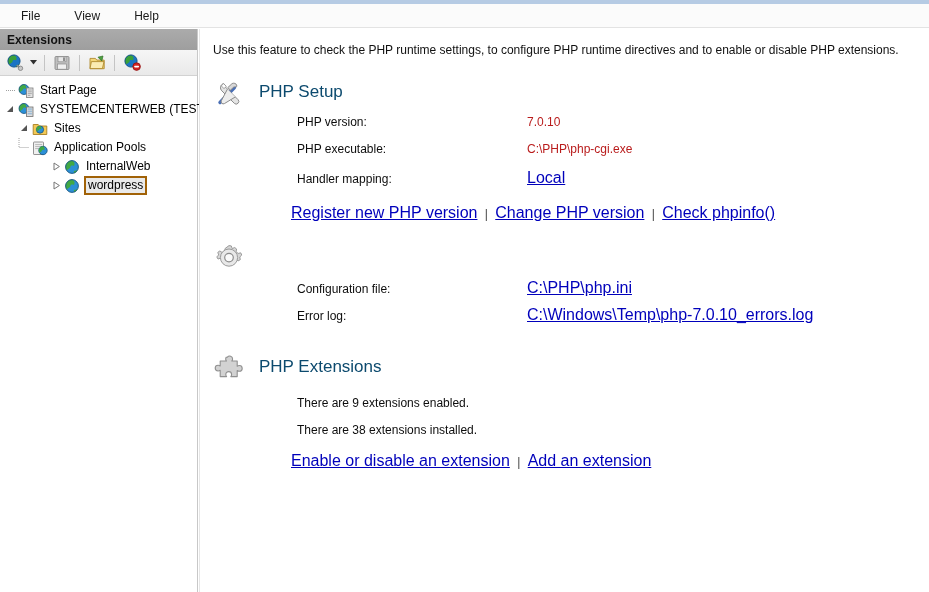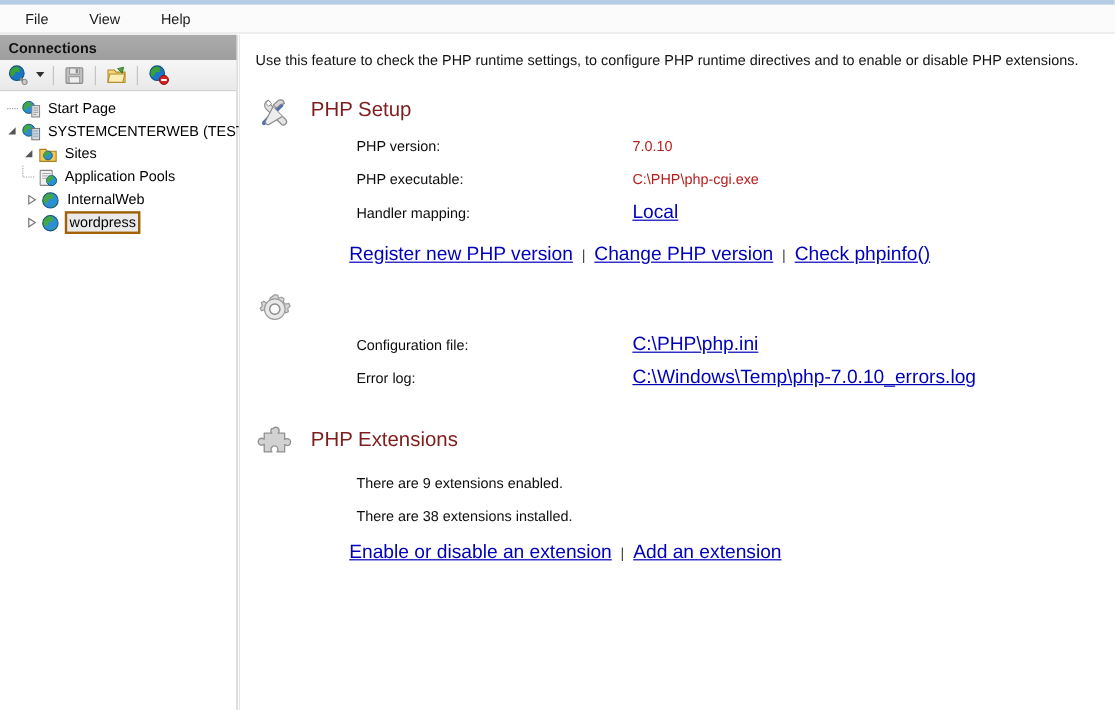--- a/index.html
+++ b/index.html
@@ -125,21 +125,21 @@
     line-height: 15px;
     padding: 0 2px;
   }
   .tree-row.selected .tree-label {
     background: #eaeaea;
     border: 2px solid #a16207;
     padding: 0 2px;
   }
   .indent-1 { padding-left: 4px; }
   .indent-2 { padding-left: 18px; }
-  .indent-3 { padding-left: 20px; }
+  .indent-3 { padding-left: 50px; }
 
   
   .content {
     position: absolute;
     top: 29px; left: 199px;
     width: 730px; height: 563px;
     background: #ffffff;
     border-left: 1px solid #e6e6e6;
     overflow: hidden;
   }
@@ -179,21 +179,21 @@
   }
   .section-ico {
     width: 32px; height: 32px;
     flex: 0 0 32px;
     margin-right: 14px;
     margin-top: 2px;
     display: flex; align-items: center; justify-content: center;
   }
   .section-title {
     font-size: 17px;
-    color: #7f1d1d;
+    color: #0c4a6e;
     font-weight: normal;
     line-height: 32px;
   }
   .section-body {
     padding-left: 84px;
     margin-top: 5px;
   }
   .kv-row {
     display: flex;
     align-items: baseline;
@@ -241,21 +241,21 @@
 
   <div class="menubar">
     <div class="menu-item">File</div>
     <div class="menu-item">View</div>
     <div class="menu-item">Help</div>
   </div>
 
   <div class="conn-pane">
 
     <div class="conn-header">
-      <span class="conn-header-title">Connections</span>
+      <span class="conn-header-title">Extensions</span>
     </div>
 
     <div class="conn-toolbar">
 
       <div class="tb-btn">
         <svg width="17" height="17" viewBox="0 0 17 17">
           <circle cx="7" cy="7" r="6.1" fill="#1b74c4"></circle>
           <path d="M7 0.9a6.1 6.1 0 0 0-6.1 6.1 6.1 6.1 0 0 0 1 3.3c1.4-.2 1.9-1.6 3-1.9 1.1-.3.3-1.7 1.4-2.3 1.1-.6 2.3.6 3 -.3.5-.7-.4-1.6.4-2.4A6.07 6.07 0 0 0 7 .9z" fill="#3aa03a"></path>
           <path d="M11.6 10.6c-.9.8-1.5.3-2.4.9-.5.4-.2 1.3.3 1.9a6.12 6.12 0 0 0 3.1-3.3c-.4-.1-.7.2-1 .5z" fill="#3aa03a"></path>
           <circle cx="7" cy="7" r="6.1" fill="none" stroke="#0d4e86" stroke-width="0.9"></circle>

